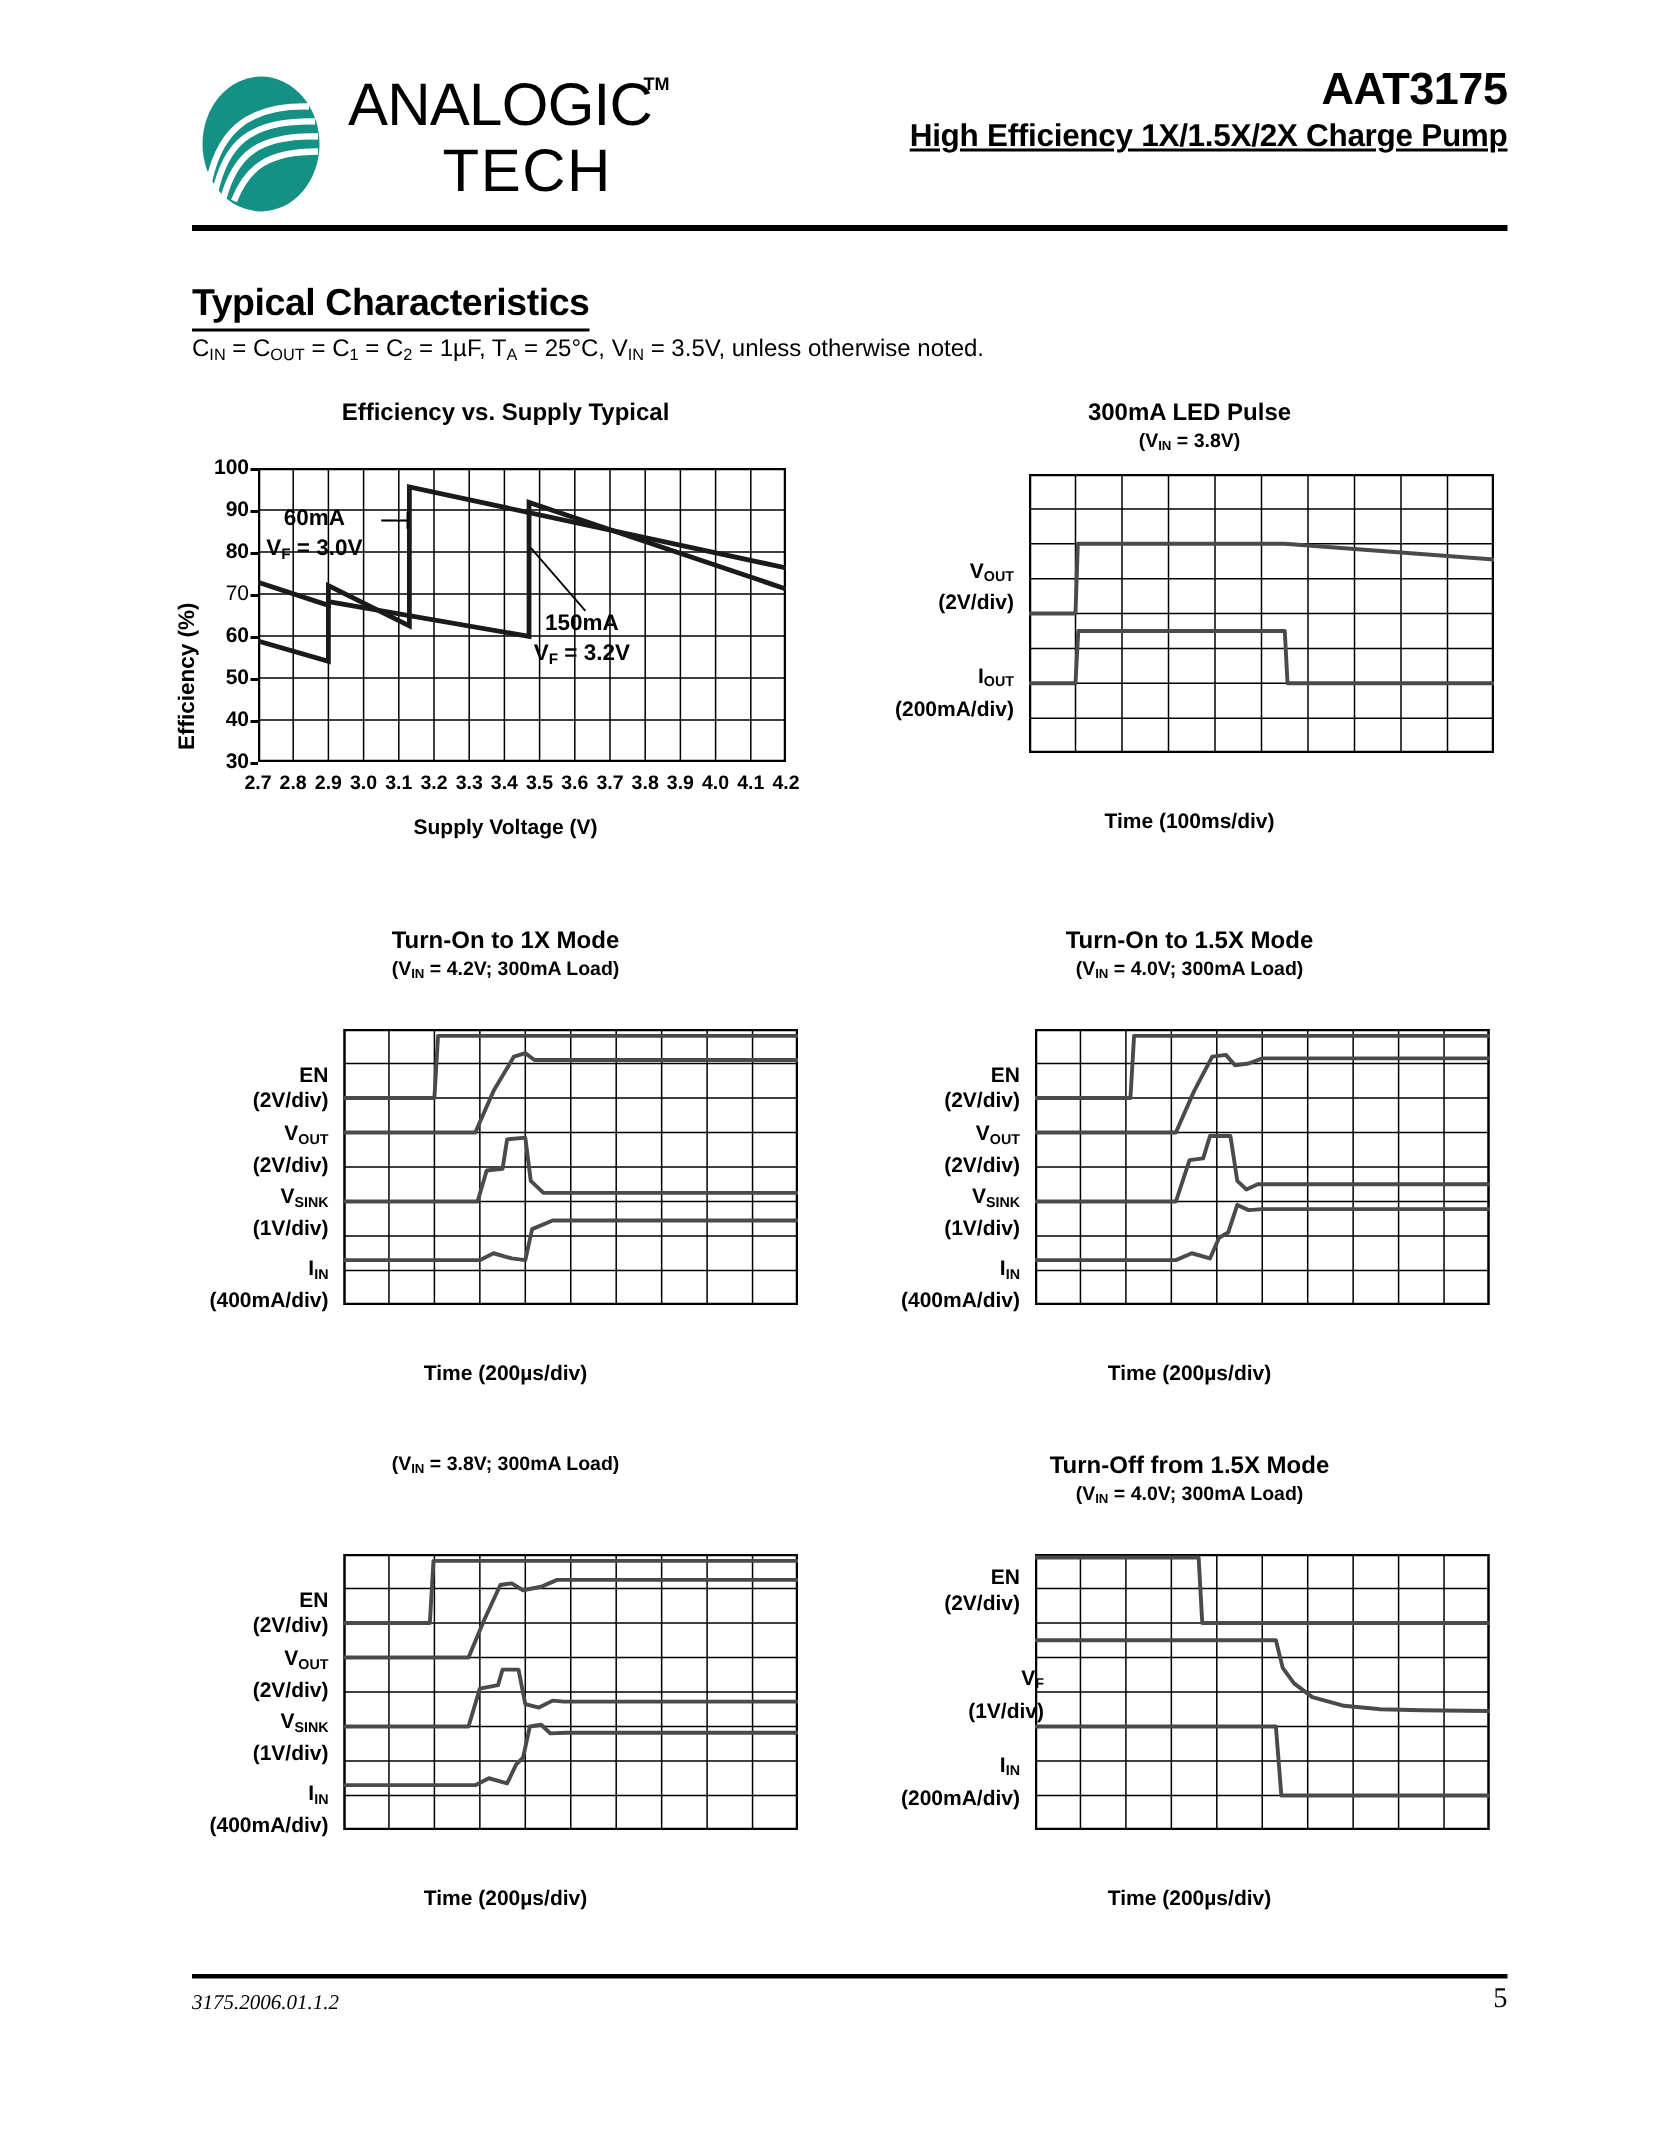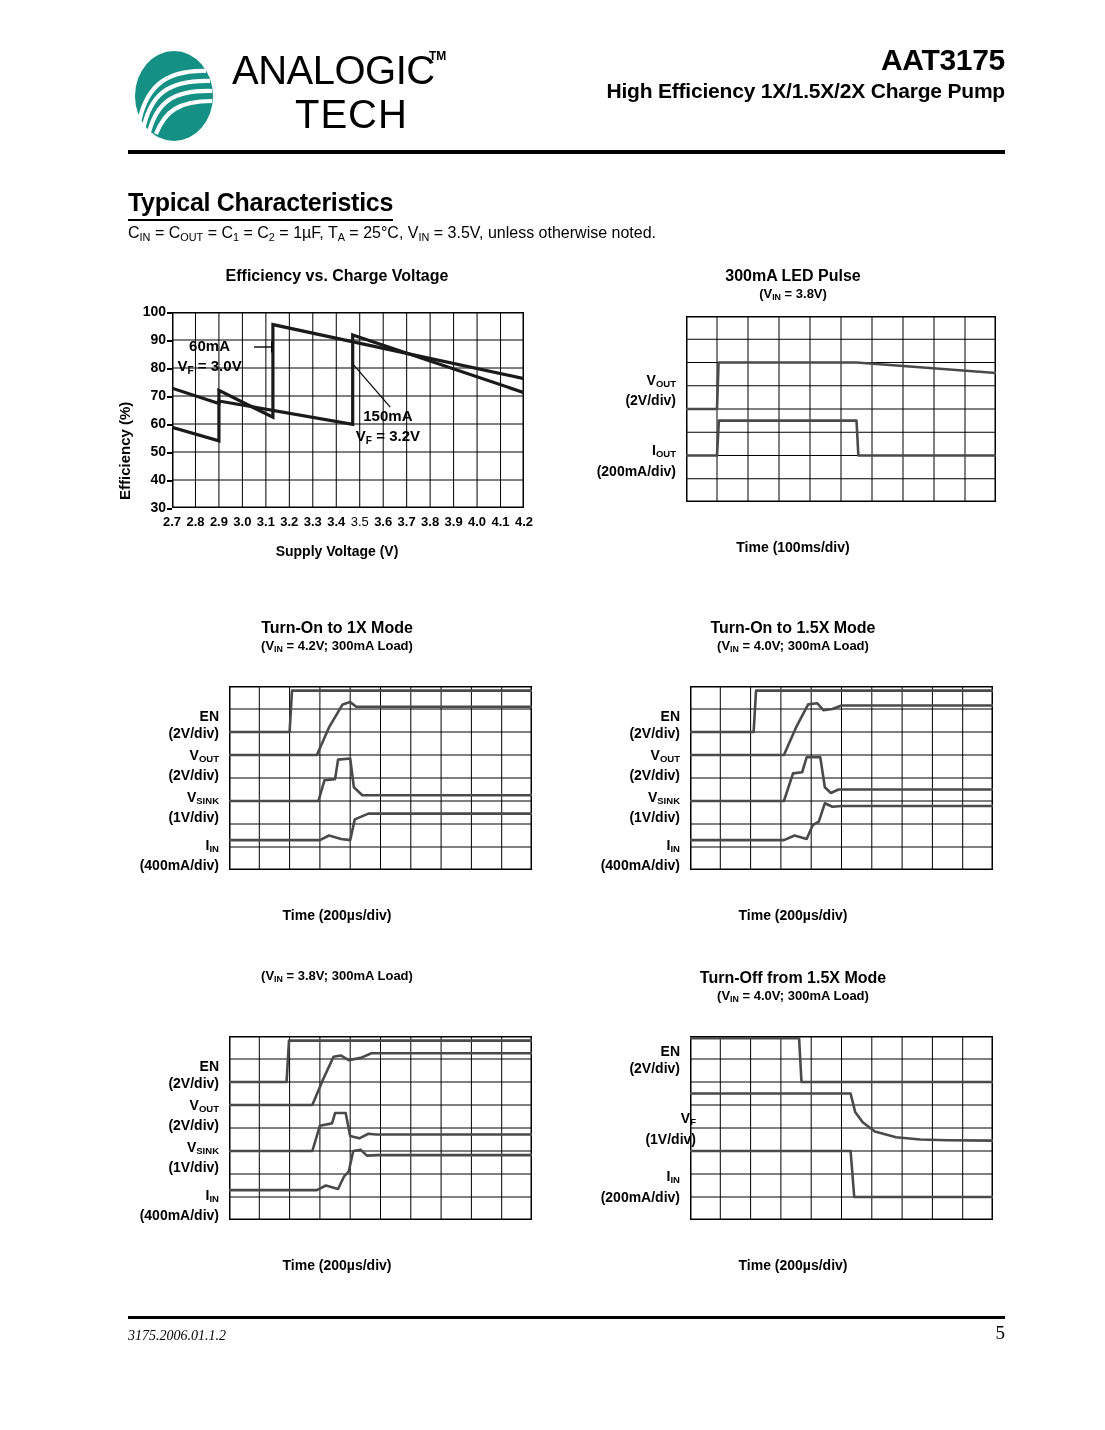--- a/index.html
+++ b/index.html
@@ -84,20 +84,21 @@
     font-size: 30px;
     font-weight: bold;
     line-height: 36px;
     letter-spacing: -0.3px;
   }
   .header-sub {
     font-size: 21px;
     font-weight: bold;
     line-height: 26px;
     letter-spacing: -0.2px;
+    text-decoration: underline;
   }
   #header-rule {
     position: absolute;
     left: 128px;
     top: 150px;
     width: 877px;
     height: 4px;
     background: #000;
   }
 
@@ -216,21 +217,21 @@
     <div class="header-sub">High Efficiency 1X/1.5X/2X Charge Pump</div>
   </div>
 </div>
 <div id="header-rule"></div>
 
 <div id="section-title">Typical Characteristics</div>
 <div id="conditions">C<sub>IN</sub> = C<sub>OUT</sub> = C<sub>1</sub> = C<sub>2</sub> = 1µF, T<sub>A</sub> = 25°C, V<sub>IN</sub> = 3.5V, unless otherwise noted.</div>
 
 <div id="charts-root">
     <div class="chart-block" style="left: 128px; top: 266px; width: 418px;">
-      <div class="chart-title">Efficiency vs. Charge Voltage</div>
+      <div class="chart-title">Efficiency vs. Supply Typical</div>
     </div>
     <div style="position: absolute; left: 172px; top: 312px; width: 352px; height: 196px;">
       <svg width="352" height="196" viewBox="0 0 352 196" class="plot-svg">
         <line x1="0" y1="0" x2="0" y2="196" stroke="#000" stroke-width="1"></line>
         <line x1="23.466666666666665" y1="0" x2="23.466666666666665" y2="196" stroke="#000" stroke-width="1"></line>
         <line x1="46.93333333333333" y1="0" x2="46.93333333333333" y2="196" stroke="#000" stroke-width="1"></line>
         <line x1="70.4" y1="0" x2="70.4" y2="196" stroke="#000" stroke-width="1"></line>
         <line x1="93.86666666666666" y1="0" x2="93.86666666666666" y2="196" stroke="#000" stroke-width="1"></line>
         <line x1="117.33333333333333" y1="0" x2="117.33333333333333" y2="196" stroke="#000" stroke-width="1"></line>
         <line x1="140.8" y1="0" x2="140.8" y2="196" stroke="#000" stroke-width="1"></line>
@@ -257,39 +258,39 @@
         <line x1="82.13333333333324" y1="35" x2="99.73333333333329" y2="35" stroke="#000" stroke-width="1.4"></line>
         <line x1="99.73333333333329" y1="40.599999999999994" x2="99.73333333333329" y2="29.400000000000006" stroke="#000" stroke-width="1.4"></line>
         <line x1="181.86666666666665" y1="53.20000000000002" x2="218.23999999999992" y2="95.20000000000002" stroke="#000" stroke-width="1.2"></line>
       </svg>
       <div style="position: absolute; right: 358px; top: -9px; font-size: 14px; font-weight: bold; white-space: nowrap;">100</div>
       <div style="position: absolute; left: -5px; top: 0px; width: 5px; height: 2px; background: rgb(0, 0, 0);"></div>
       <div style="position: absolute; right: 358px; top: 19px; font-size: 14px; font-weight: bold; white-space: nowrap;">90</div>
       <div style="position: absolute; left: -5px; top: 28px; width: 5px; height: 2px; background: rgb(0, 0, 0);"></div>
       <div style="position: absolute; right: 358px; top: 47px; font-size: 14px; font-weight: bold; white-space: nowrap;">80</div>
       <div style="position: absolute; left: -5px; top: 56px; width: 5px; height: 2px; background: rgb(0, 0, 0);"></div>
-      <div style="position: absolute; right: 358px; top: 75px; font-size: 14px; font-weight: bold; white-space: nowrap;">70</div>
+      <div style="position: absolute; right: 358px; top: 75px; font-size: 14px; font-weight: normal; white-space: nowrap;">70</div>
       <div style="position: absolute; left: -5px; top: 84px; width: 5px; height: 2px; background: rgb(0, 0, 0);"></div>
       <div style="position: absolute; right: 358px; top: 103px; font-size: 14px; font-weight: bold; white-space: nowrap;">60</div>
       <div style="position: absolute; left: -5px; top: 112px; width: 5px; height: 2px; background: rgb(0, 0, 0);"></div>
       <div style="position: absolute; right: 358px; top: 131px; font-size: 14px; font-weight: bold; white-space: nowrap;">50</div>
       <div style="position: absolute; left: -5px; top: 140px; width: 5px; height: 2px; background: rgb(0, 0, 0);"></div>
       <div style="position: absolute; right: 358px; top: 159px; font-size: 14px; font-weight: bold; white-space: nowrap;">40</div>
       <div style="position: absolute; left: -5px; top: 168px; width: 5px; height: 2px; background: rgb(0, 0, 0);"></div>
       <div style="position: absolute; right: 358px; top: 187px; font-size: 14px; font-weight: bold; white-space: nowrap;">30</div>
       <div style="position: absolute; left: -5px; top: 196px; width: 5px; height: 2px; background: rgb(0, 0, 0);"></div>
       <div style="position: absolute; left: -17px; top: 202px; width: 34px; text-align: center; font-size: 13px; font-weight: bold;">2.7</div>
       <div style="position: absolute; left: 6.46667px; top: 202px; width: 34px; text-align: center; font-size: 13px; font-weight: bold;">2.8</div>
       <div style="position: absolute; left: 29.9333px; top: 202px; width: 34px; text-align: center; font-size: 13px; font-weight: bold;">2.9</div>
       <div style="position: absolute; left: 53.4px; top: 202px; width: 34px; text-align: center; font-size: 13px; font-weight: bold;">3.0</div>
       <div style="position: absolute; left: 76.8667px; top: 202px; width: 34px; text-align: center; font-size: 13px; font-weight: bold;">3.1</div>
       <div style="position: absolute; left: 100.333px; top: 202px; width: 34px; text-align: center; font-size: 13px; font-weight: bold;">3.2</div>
       <div style="position: absolute; left: 123.8px; top: 202px; width: 34px; text-align: center; font-size: 13px; font-weight: bold;">3.3</div>
       <div style="position: absolute; left: 147.267px; top: 202px; width: 34px; text-align: center; font-size: 13px; font-weight: bold;">3.4</div>
-      <div style="position: absolute; left: 170.733px; top: 202px; width: 34px; text-align: center; font-size: 13px; font-weight: normal;">3.5</div>
+      <div style="position: absolute; left: 170.733px; top: 202px; width: 34px; text-align: center; font-size: 13px; font-weight: bold;">3.5</div>
       <div style="position: absolute; left: 194.2px; top: 202px; width: 34px; text-align: center; font-size: 13px; font-weight: bold;">3.6</div>
       <div style="position: absolute; left: 217.667px; top: 202px; width: 34px; text-align: center; font-size: 13px; font-weight: bold;">3.7</div>
       <div style="position: absolute; left: 241.133px; top: 202px; width: 34px; text-align: center; font-size: 13px; font-weight: bold;">3.8</div>
       <div style="position: absolute; left: 264.6px; top: 202px; width: 34px; text-align: center; font-size: 13px; font-weight: bold;">3.9</div>
       <div style="position: absolute; left: 288.067px; top: 202px; width: 34px; text-align: center; font-size: 13px; font-weight: bold;">4.0</div>
       <div style="position: absolute; left: 311.533px; top: 202px; width: 34px; text-align: center; font-size: 13px; font-weight: bold;">4.1</div>
       <div style="position: absolute; left: 335px; top: 202px; width: 34px; text-align: center; font-size: 13px; font-weight: bold;">4.2</div>
       <div class="eff-ylabel" style="left: -56px; top: 188px;">Efficiency (%)</div>
       <div style="position: absolute; font-size: 15px; font-weight: bold; line-height: 20px; white-space: nowrap; text-align: center; left: -14.4533px; top: 24.4px; width: 104px;"><span>60mA</span><br><span>V<sub>F</sub> = 3.0V</span></div>
       <div style="position: absolute; font-size: 15px; font-weight: bold; line-height: 20px; white-space: nowrap; text-align: center; left: 163.893px; top: 94.4px; width: 104px;"><span>150mA</span><br><span>V<sub>F</sub> = 3.2V</span></div>

